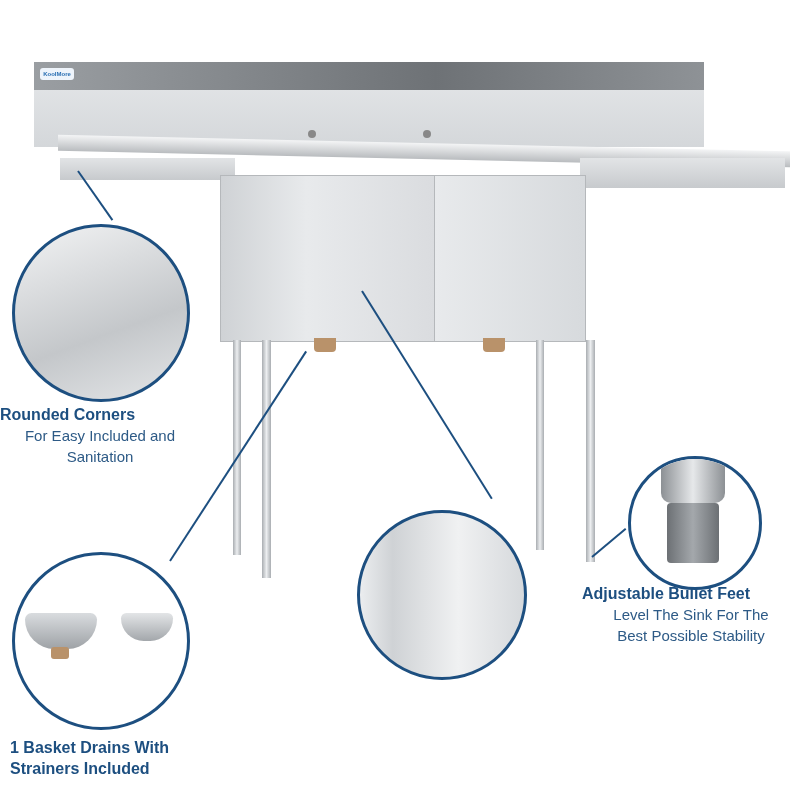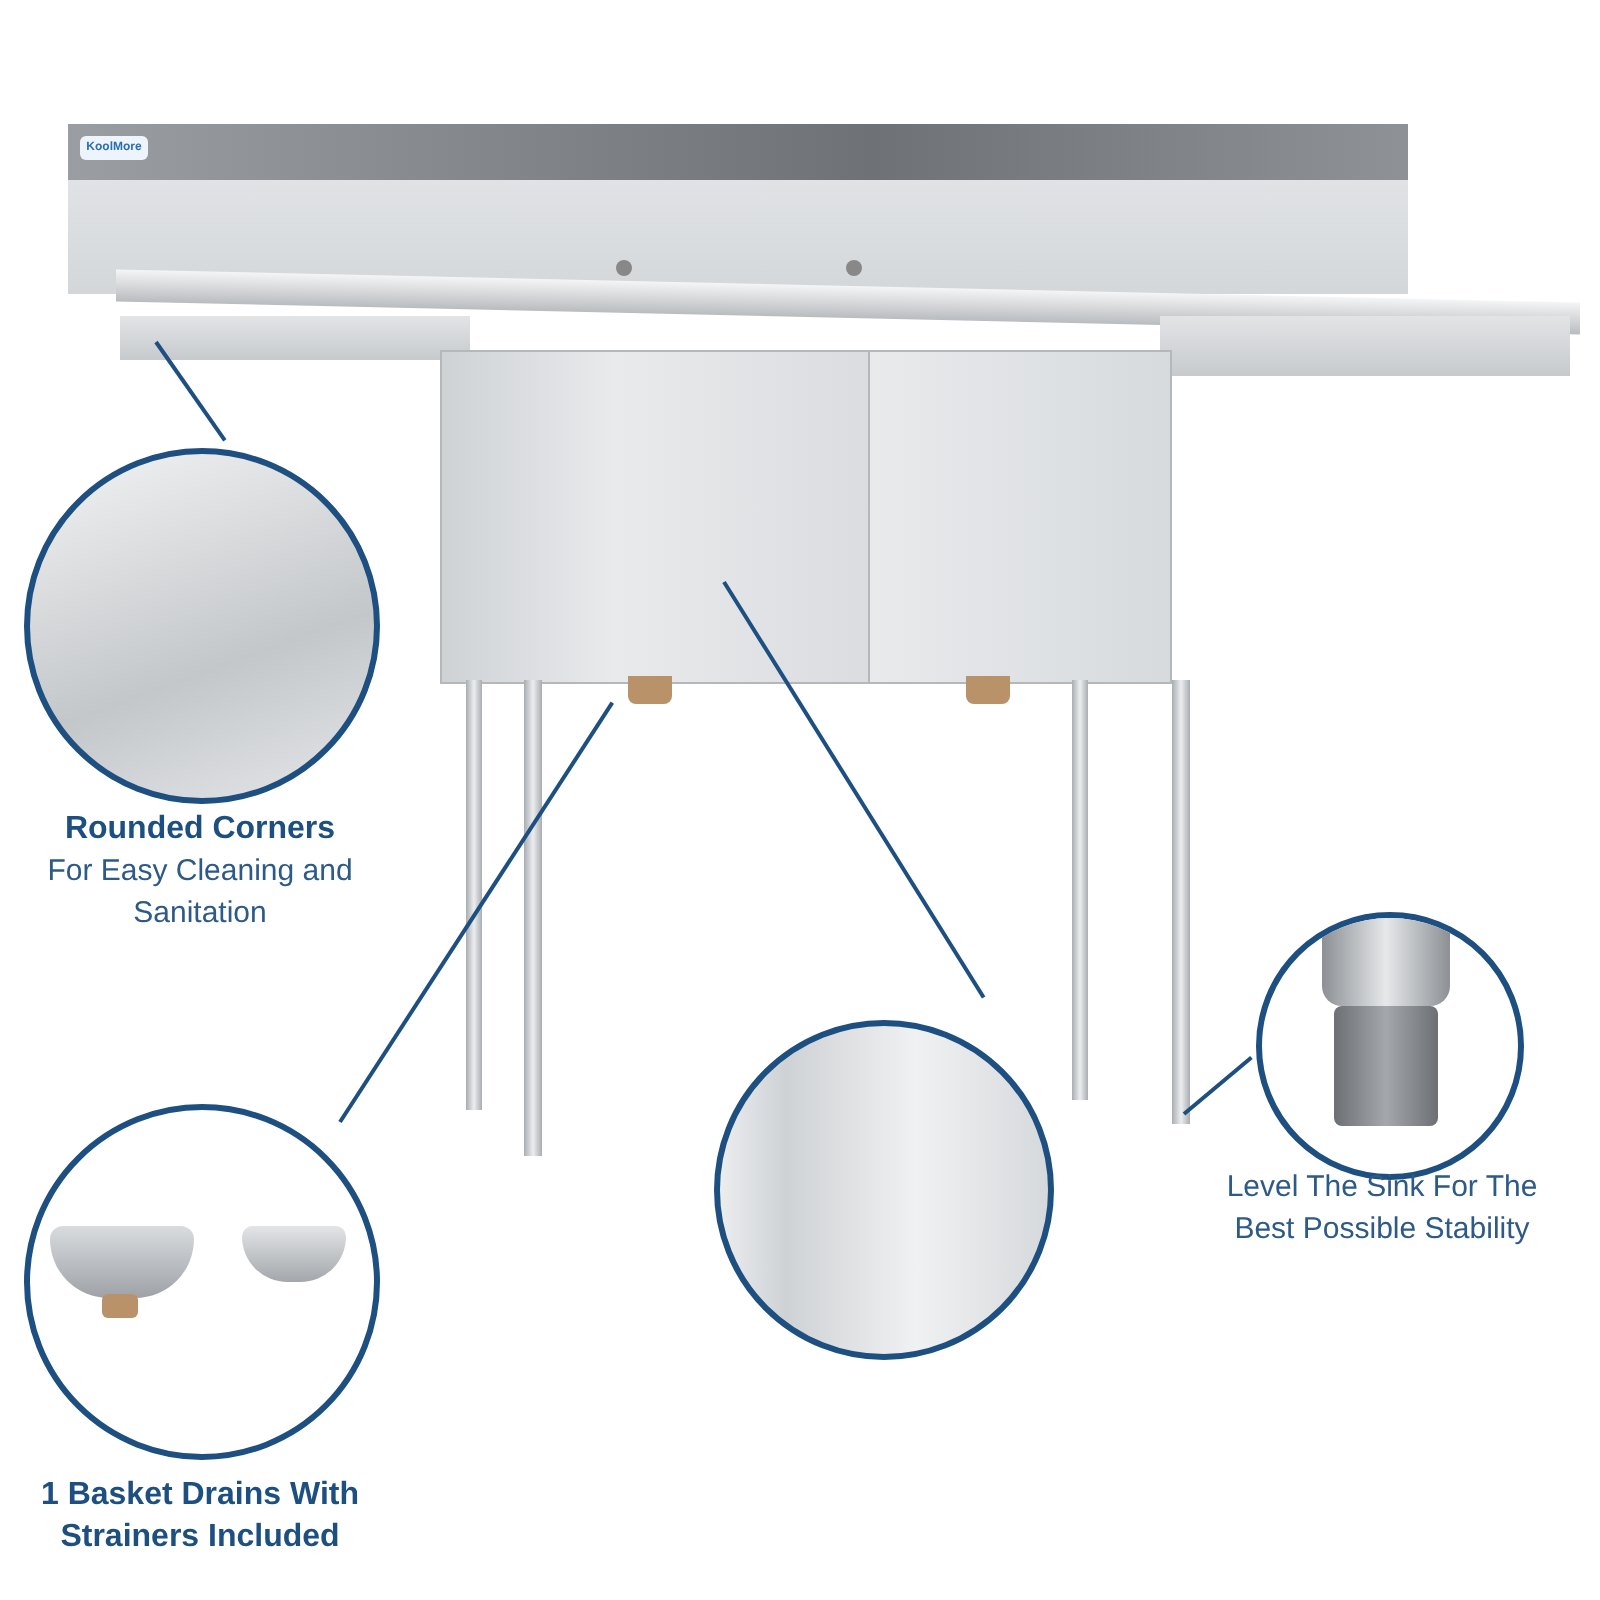--- a/index.html
+++ b/index.html
@@ -1,18 +1,18 @@
 <!DOCTYPE html>
 <html><head>
 <meta charset="utf-8">
 <style>
   html,body{margin:0;padding:0;background:#fff;}
   body{width:800px;height:800px;position:relative;overflow:hidden;font-family:"Liberation Sans",sans-serif;}
   .abs{position:absolute;}
-  .title{color:#1d4f80;font-weight:bold;font-size:16px;text-align:center;line-height:21px;}
+  .title{color:#1d4f80;font-weight:bold;font-size:16px;text-align:left;line-height:21px;}
   .sub{color:#2d5a86;font-size:15px;text-align:center;line-height:21px;}
   .circle{position:absolute;border:3px solid #1d4f80;border-radius:50%;overflow:hidden;background:#eceef0;}
   .line{position:absolute;background:#1d4f80;height:2px;transform-origin:0 50%;}
 </style>
 </head>
 <body>
 
 <div>
 
   <div class="abs" style="left:34px;top:62px;width:670px;height:85px;background:linear-gradient(#e6e8ea,#d4d7da);"></div>
@@ -48,22 +48,23 @@
   <div class="abs" style="left:36px;top:44px;width:52px;height:60px;background:linear-gradient(90deg,#6c7074,#a4a8ac,#6c7074);border-radius:4px;"></div>
 </div>
 
 <div class="line" style="left:78px;top:170px;width:60px;transform:rotate(55deg);"></div>
 <div class="line" style="left:170px;top:560px;width:250px;transform:rotate(-57deg);"></div>
 <div class="line" style="left:362px;top:290px;width:245px;transform:rotate(58deg);"></div>
 <div class="line" style="left:592px;top:556px;width:44px;transform:rotate(-40deg);"></div>
 
 <div class="abs" style="left:0;top:404px;width:200px;">
   <div class="title">Rounded Corners</div>
-  <div class="sub" style="padding:0 8px;">For Easy Cleaning and Sanitation</div>
+  <div class="sub" style="padding:0 8px;">For Easy Included and Sanitation</div>
 </div>
 <div class="abs" style="left:10px;top:737px;width:180px;">
   <div class="title">1 Basket Drains With Strainers Included</div>
 </div>
 <div class="abs" style="left:300px;top:696px;width:276px;">
 </div>
 <div class="abs" style="left:582px;top:583px;width:218px;">
+  <div class="title">Adjustable Bullet Feet</div>
   <div class="sub" style="padding:0 20px;">Level The Sink For The Best Possible Stability</div>
 </div>
 
 </body></html>

